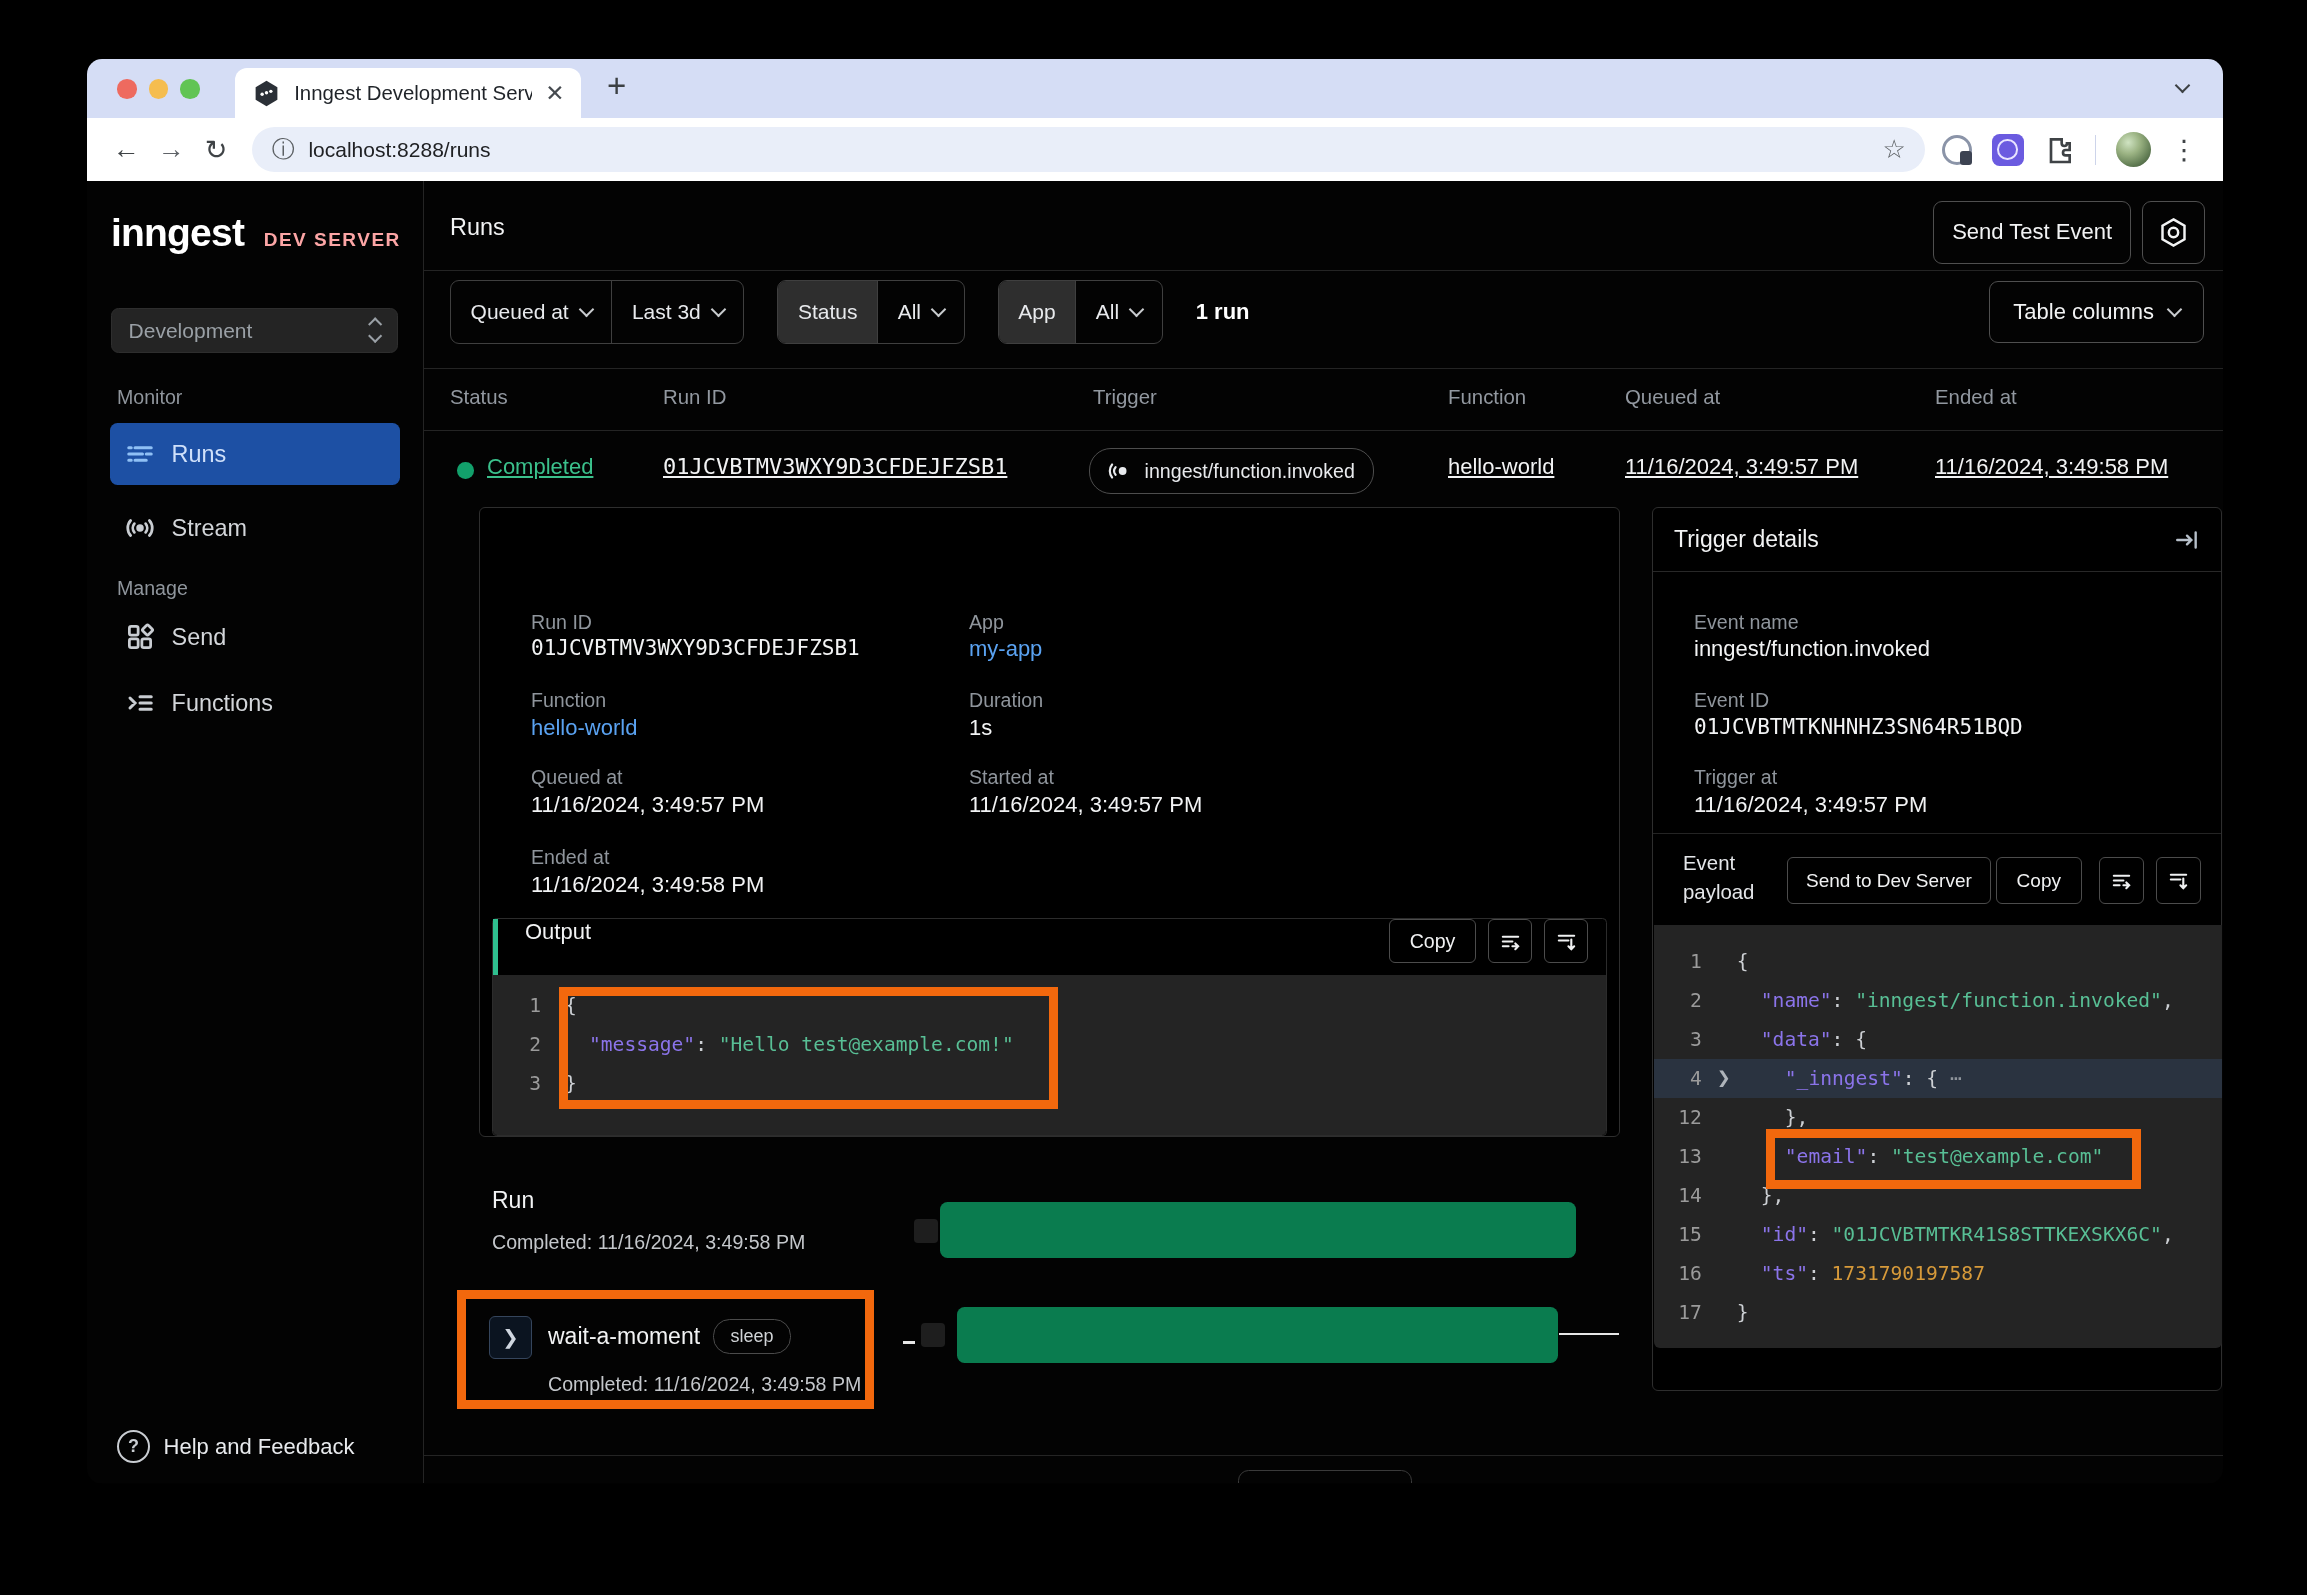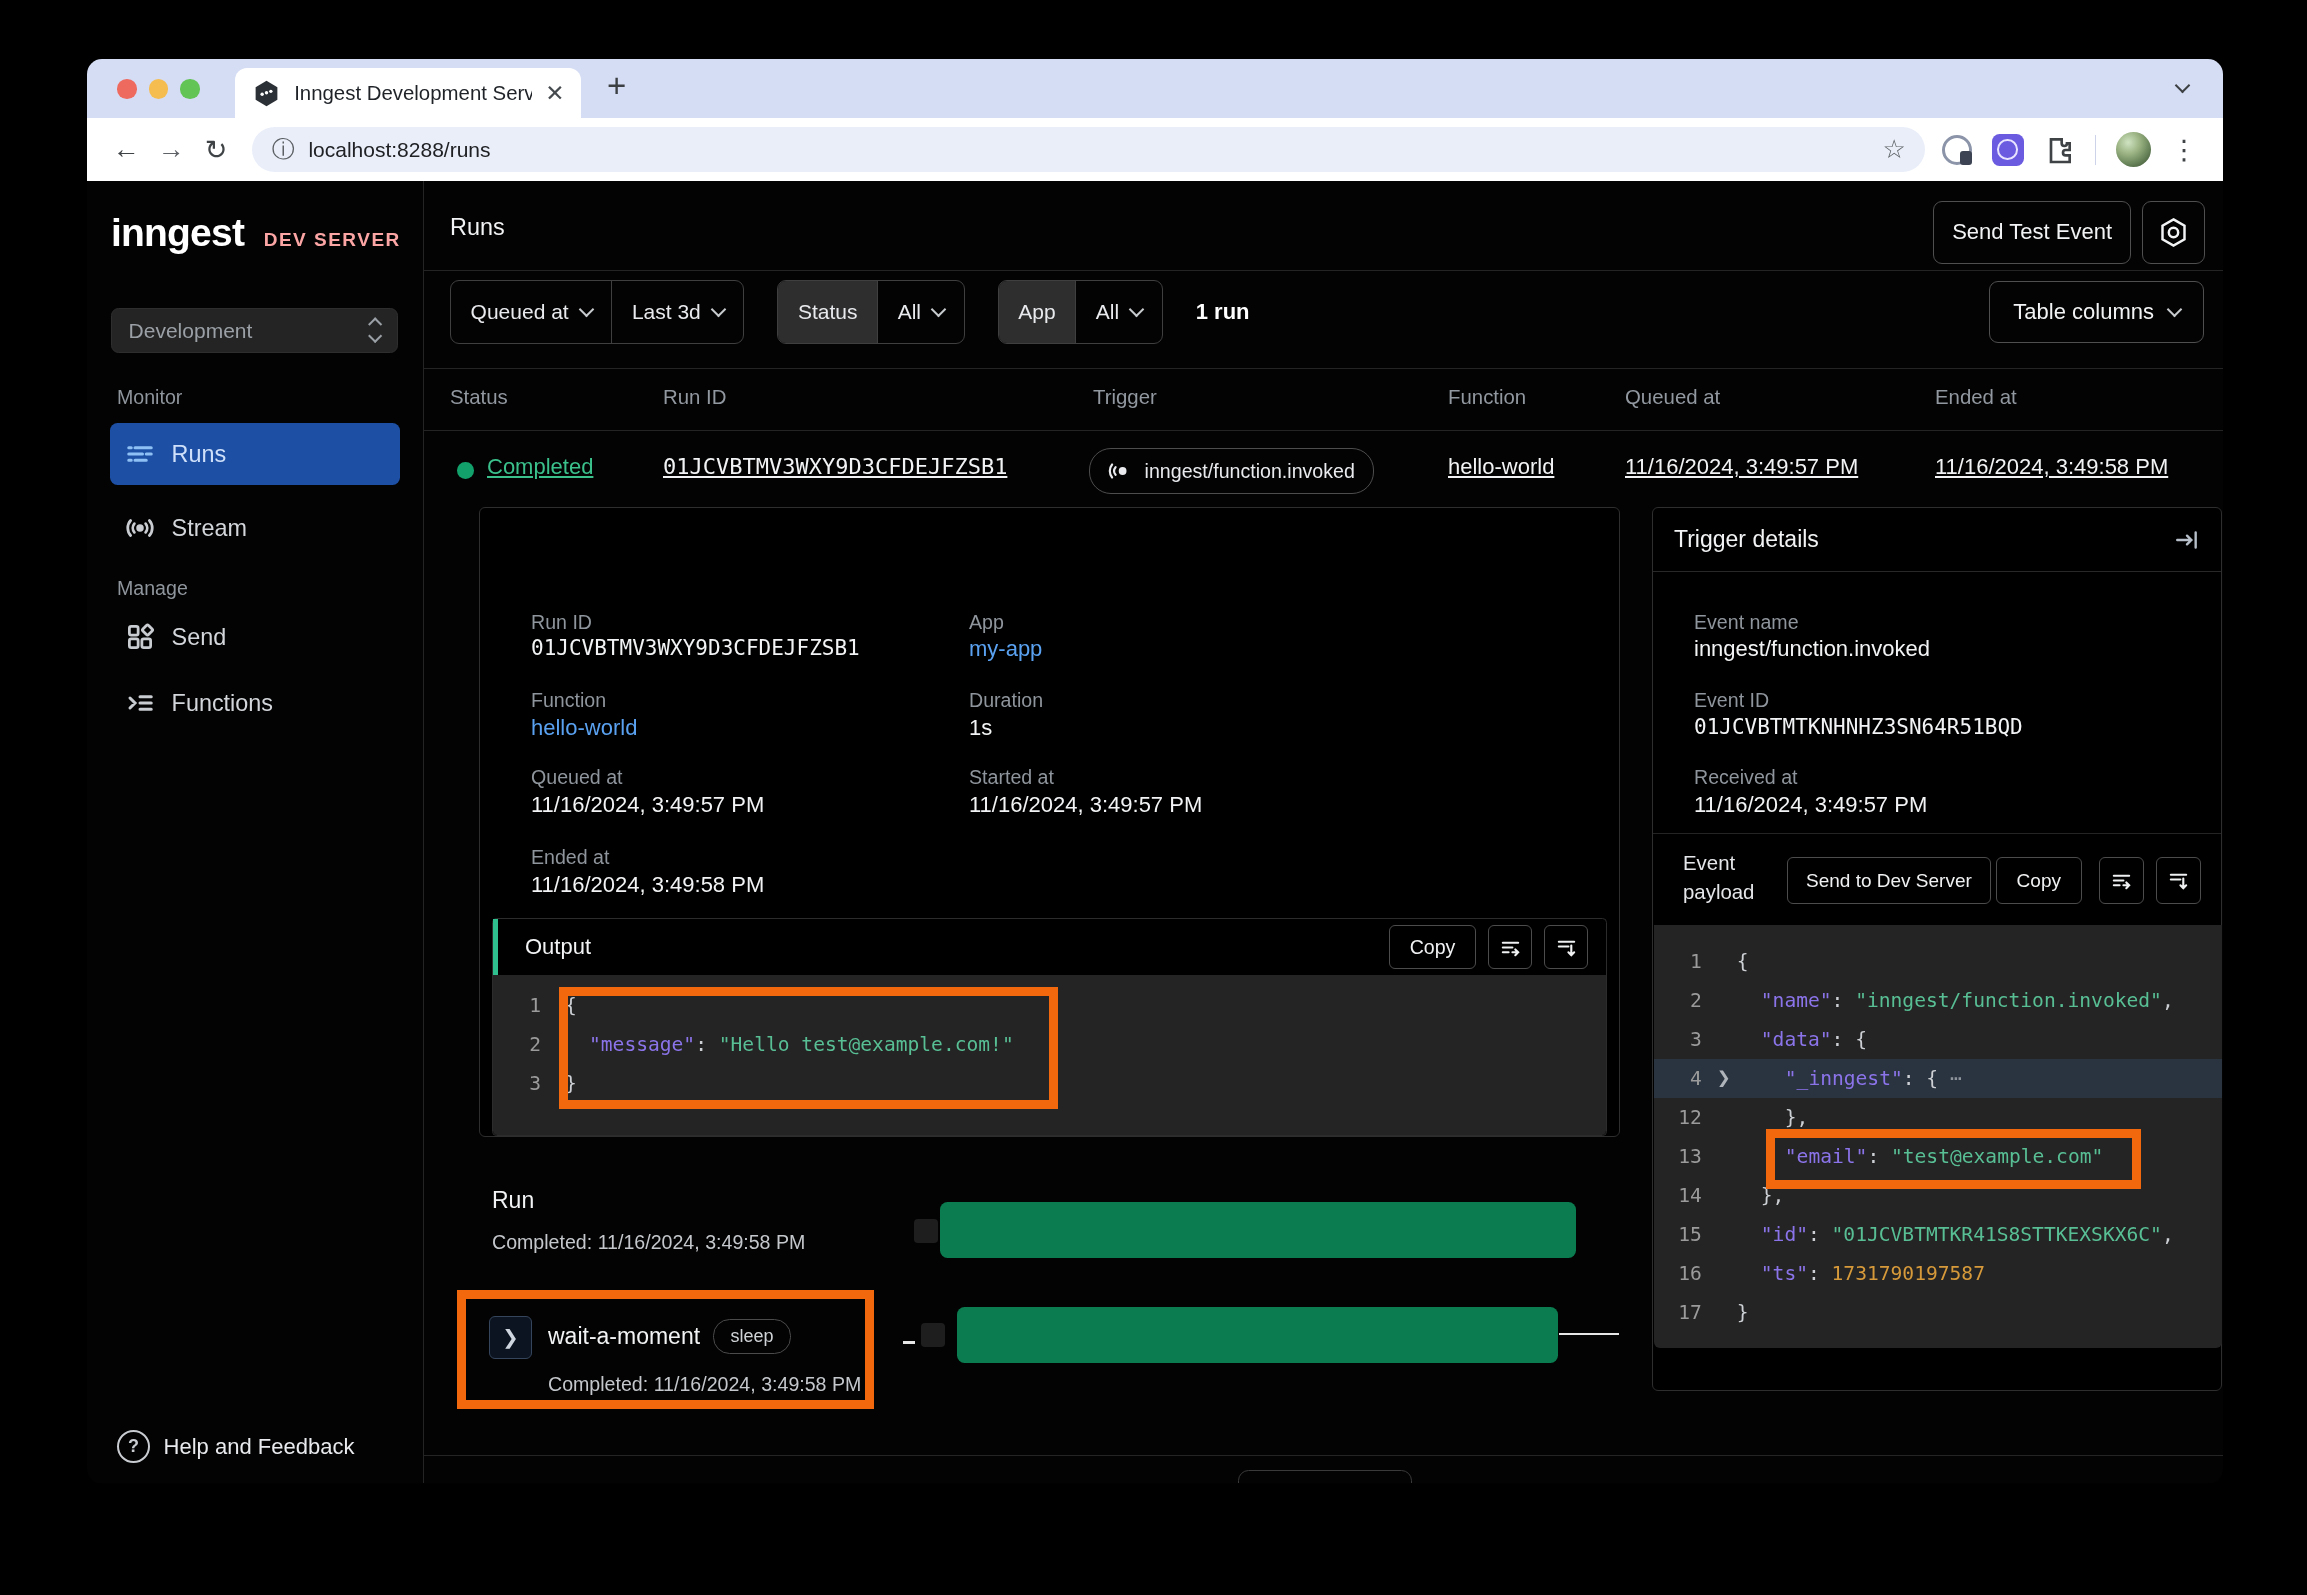--- a/index.html
+++ b/index.html
@@ -87,21 +87,21 @@
   .flabel{position:absolute;font-size:19.6px;color:#8f959c;}
   .fvalue{position:absolute;font-size:22px;color:#f2f3f4;}
   .fvalue.link{color:#5aa2f1;}
 
   .btn-gray{background:#2a2a2a;border:none;border-radius:7.6px;color:#96989b;font-size:21px;height:53px;padding:0 23px;display:flex;align-items:center;}
   .btn-green{background:#0e8155;border:none;border-radius:7.6px;color:#fff;font-size:21px;height:53px;padding:0 23px;display:flex;align-items:center;}
   .btn-sm{border:0.8px solid #4c4c4c;border-radius:6px;background:transparent;color:#f0f1f2;font-size:19.6px;height:44px;display:flex;align-items:center;justify-content:center;box-sizing:border-box;}
 
   
   .output-box{position:absolute;left:12px;top:410px;width:1115px;height:218px;border:0.8px solid #2c2c2c;border-radius:4.5px;box-sizing:border-box;}
-  .output-head{position:relative;height:56px;display:flex;align-items:center;padding:0 18px 0 32px;gap:40px;}
+  .output-head{position:relative;height:56px;display:flex;align-items:flex-start;padding:0 18px 0 32px;gap:40px;}
   .output-head::before{content:"";position:absolute;left:0;top:0;bottom:0;width:4.5px;background:#2fbf8f;}
   .codearea{position:absolute;left:0;right:0;top:56px;bottom:0;background:#242424;border-radius:0 0 4.5px 4.5px;padding-top:10.6px;box-sizing:border-box;overflow:hidden;}
   .code-line{display:flex;height:39px;align-items:center;font-size:19.6px;}
   .code-line.hl{background:#2a3340;}
   .gut{width:48px;text-align:right;padding-right:9px;color:#9b9b9b;flex:none;font-family:"DejaVu Sans Mono",monospace;}
   .chv{width:26px;flex:none;color:#aeb4ba;font-size:16.6px;text-align:center;}
   .out .chv{width:15px;}
   .code-body{font-family:"DejaVu Sans Mono",monospace;white-space:pre;}
   .t-k{color:#8b74ea;} .t-s{color:#58bf95;} .t-n{color:#d79a3a;} .t-p{color:#cdd0d4;} .t-e{color:#8f959c;}
 
@@ -384,21 +384,21 @@
           <span class="card-title">Trigger details</span>
           <svg style="margin-left:auto" width="26" height="26" viewBox="0 0 24 24" fill="none" stroke="#b7c0ca" stroke-width="2.2" stroke-linecap="round">
             <path d="M3 12h13M12 8l4 4-4 4M20 5v14"></path>
           </svg>
         </div>
 
         <span class="flabel" style="left:41px;top:103px">Event name</span>
         <span class="fvalue" style="left:41px;top:128px;font-weight:500">inngest/function.invoked</span>
         <span class="flabel" style="left:41px;top:181px">Event ID</span>
         <span class="fvalue mono" style="left:41px;top:207px;font-size:21px">01JCVBTMTKNHNHZ3SN64R51BQD</span>
-        <span class="flabel" style="left:41px;top:258px">Received at</span>
+        <span class="flabel" style="left:41px;top:258px">Trigger at</span>
         <span class="fvalue" style="left:41px;top:284px;font-weight:500">11/16/2024, 3:49:57 PM</span>
 
         <div class="hdiv" style="top:325px"></div>
 
         <span class="payload-label">Event payload</span>
         <button class="btn-sm" style="position:absolute;left:134px;top:349px;height:47px;padding:0 18px;font-size:19px">Send to Dev Server</button>
         <button class="btn-sm" style="position:absolute;left:343px;top:349px;height:47px;padding:0 19.6px;font-size:19px">Copy</button>
         <button class="btn-sm" style="position:absolute;left:446px;top:349px;width:45px;height:47px">
           <svg width="23" height="23" viewBox="0 0 24 24" fill="none" stroke="#f0f1f2" stroke-width="2.2" stroke-linecap="round">
               <path d="M4 7h16M4 12h10M4 17h6M14 17h6M17 14l3 3-3 3"></path>

